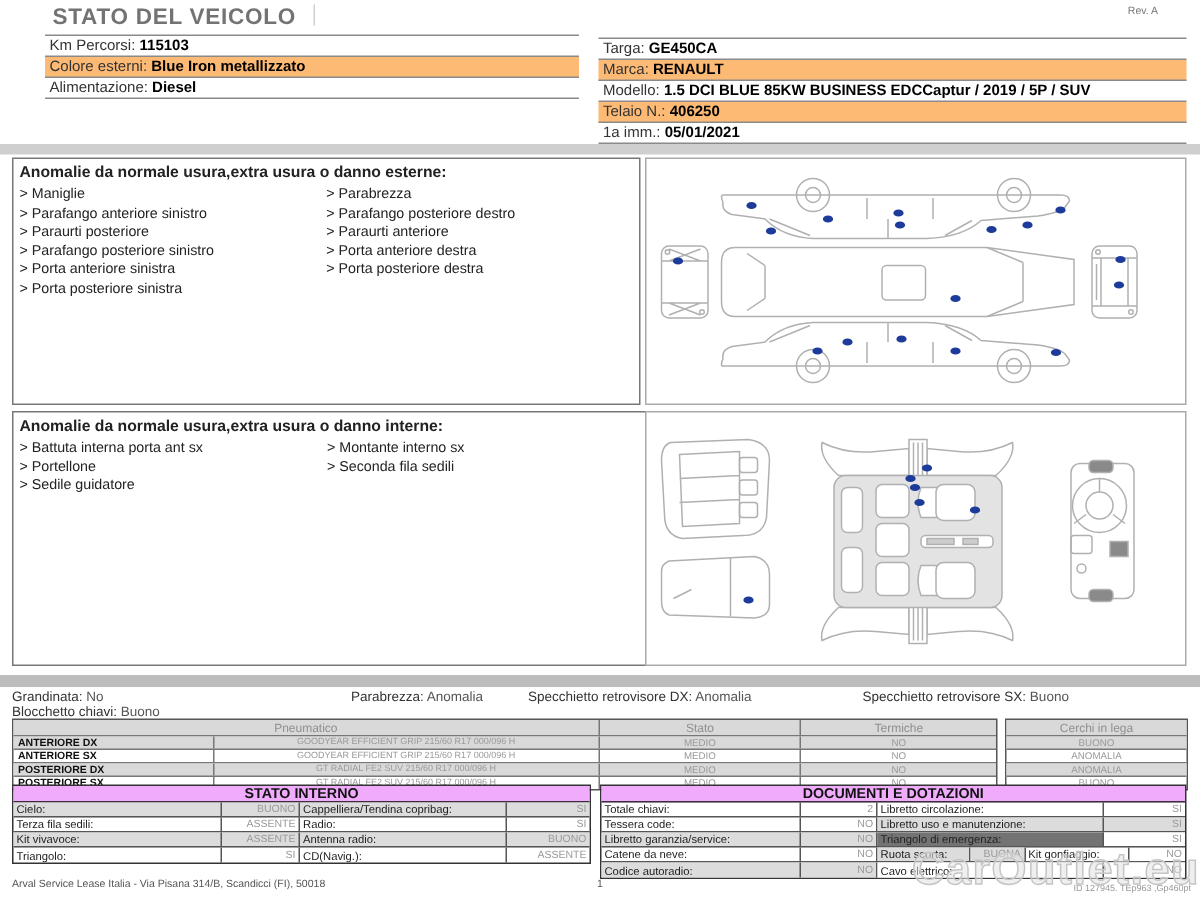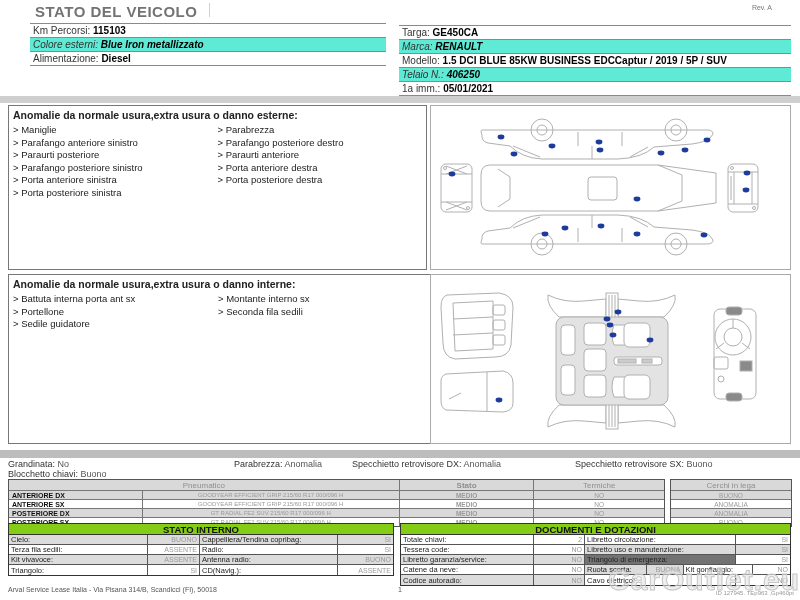--- a/index.html
+++ b/index.html
@@ -9,21 +9,21 @@
 
   
   .page-title { left:35px; top:3px; font-size:15px; font-weight:bold; color:#737373; letter-spacing:.5px; }
   .title-vline { left:209px; top:3px; width:1px; height:14px; background:#d0d0d0; }
   .rev { right:28px; top:4px; font-size:7px; color:#777; }
 
   .hdr-table { border-top:1px solid #8a8a8a; }
   .hdr-left  { left:30px;  top:23px; width:356px; }
   .hdr-right { left:399px; top:25px; width:392px; }
   .hdr-row { border-bottom:1px solid #8a8a8a; padding:1px 3px; font-size:10px; line-height:11px; min-height:12px; }
-  .hdr-row.alt { background:#5eead4;font-style:italic; }
+  .hdr-row.alt { background:#fdba74; }
   .lbl { color:#333; }
   .val { font-weight:bold; color:#000; }
 
   .gray-bar-1 { left:0; top:96px;  width:800px; height:7px; background:#cfcfcf; }
   .gray-bar-2 { left:0; top:450px; width:800px; height:8px; background:#bdbdbd; }
 
   
   .sec-box { border:1px solid #777; background:#fff; }
   .sec-ext { left:8px;  top:105px; width:419px; height:165px; }
   .sec-int { left:8px;  top:274px; width:493px; height:170px; }
@@ -49,30 +49,30 @@
   .t-row { display:flex; border-bottom:1px solid #777; }
   .t-row:last-child { border-bottom:none; }
   .t-row.gray { background:#d9d9d9; }
   .t-head { background:#d9d9d9; color:#8f8f8f; font-size:8px; }
   .tc { border-right:1px solid #777; display:flex; align-items:center; justify-content:center;
         height:8px; overflow:hidden; white-space:nowrap; color:#9a9a9a; }
   .t-head .tc { height:10px; color:#8f8f8f; }
   .tc:last-child { border-right:none; }
   .tc-pos  { width:134px; justify-content:flex-start; padding-left:3px; font-weight:bold; color:#111; font-size:7px; }
   .tc-tire { width:258px; font-size:6px; }
-  .tc-stat { width:135px;font-weight:bold; }
+  .tc-stat { width:135px; }
   .tc-term { width:130px; }
   .th-pneu { width:392px; }
   .tc-cer  { width:100%; }
 
   
   .bt { border:1px solid #333; font-size:7.5px; }
   .bt-left  { left:8px;   top:523px; width:386px; }
   .bt-right { left:400px; top:523px; width:391px; }
-  .bt-title { background:#84cc16; text-align:center; font-weight:bold; font-size:9.5px;
+  .bt-title { background:#f0abfc; text-align:center; font-weight:bold; font-size:9.5px;
               height:11px; line-height:11px; border-bottom:1px solid #333; color:#111; }
   .b-row { display:flex; border-bottom:1px solid #555; height:10px; line-height:9px; }
   .b-row:last-child { border-bottom:none; }
   .b-row.gray { background:#dcdcdc; }
   .bc { border-right:1px solid #555; padding:0 2px; overflow:hidden; white-space:nowrap; display:flex; align-items:center; }
   .bc:last-child { border-right:none; }
   .bc.v { color:#9a9a9a; justify-content:flex-end; font-size:7px; }
   .bc.cell-gray { background:#dcdcdc; }
   .w-l1{width:140px}.w-v1{width:52px}.w-l2{width:139px}.w-v2{width:55px}
   .r-l1{width:134px}.r-v1{width:51px}.r-l2{width:152px}.r-v2{width:54px}

